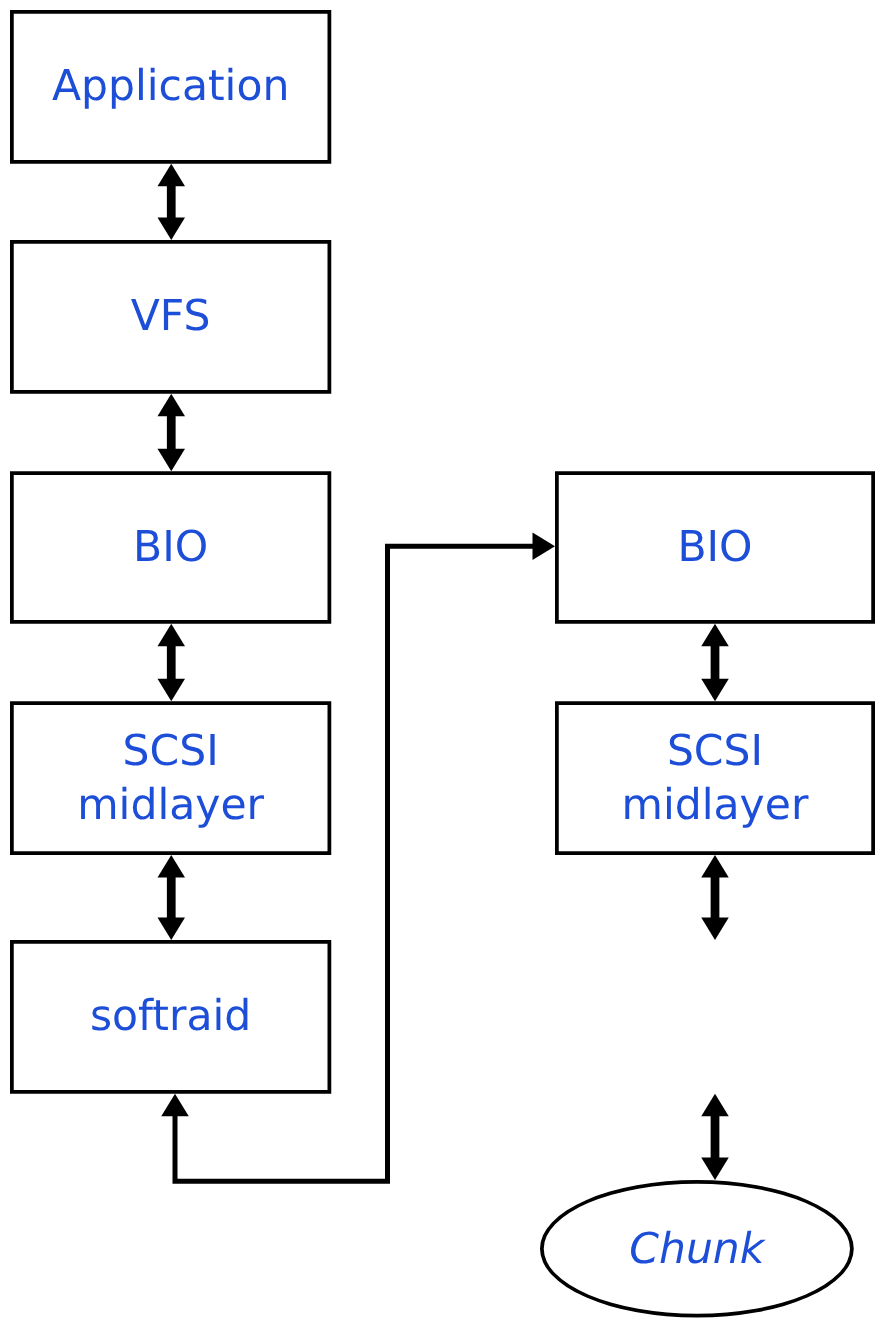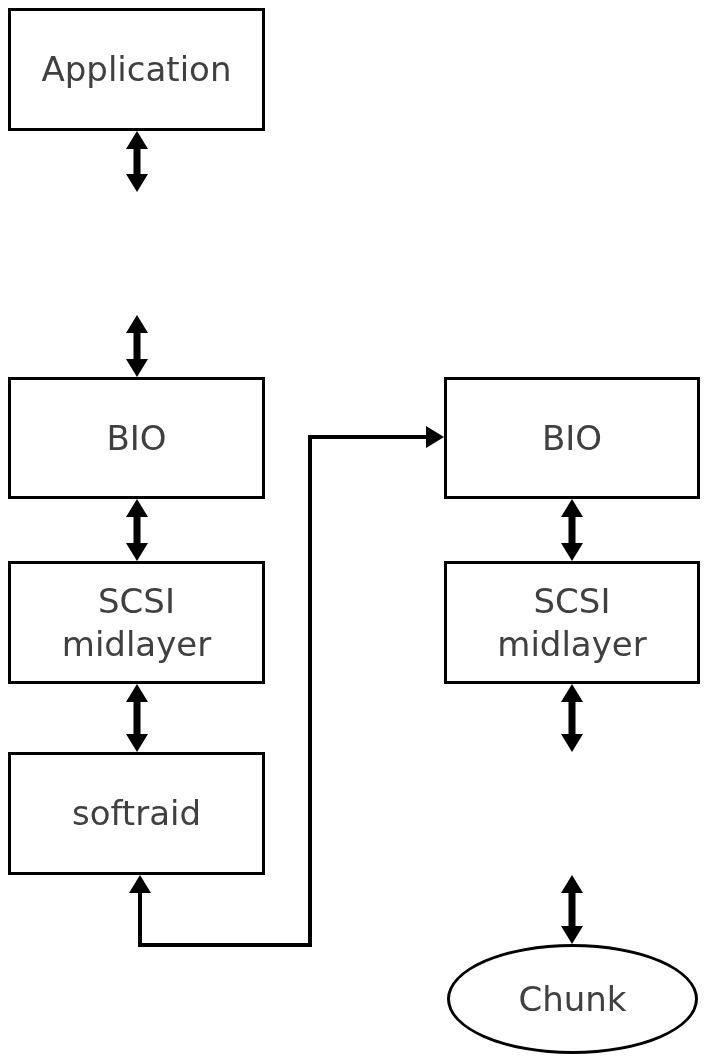--- a/index.html
+++ b/index.html
@@ -6,21 +6,21 @@
     margin: 0;
     padding: 0;
     background: #ffffff;
   }
   #canvas {
     position: relative;
     width: 710px;
     height: 1062px;
     background: #ffffff;
     font-family: "DejaVu Sans", sans-serif;
-    color: #404040;
+    color: #1d4ed8;
     overflow: hidden;
   }
   .node {
     position: absolute;
     box-sizing: border-box;
     background: #ffffff;
     border: 3px solid #000000;
     display: flex;
     align-items: center;
     justify-content: center;
@@ -35,21 +35,21 @@
   
   #node-application { left: 8px;   top: 8px;   width: 257px; height: 123px; }
   #node-vfs         { left: 8px;   top: 192px; width: 257px; height: 123px; }
   #node-bio-left    { left: 8px;   top: 377px; width: 257px; height: 122px; }
   #node-scsi-left   { left: 8px;   top: 561px; width: 257px; height: 123px; }
   #node-softraid    { left: 8px;   top: 752px; width: 257px; height: 123px; }
   
   #node-bio-right   { left: 444px; top: 377px; width: 256px; height: 122px; }
   #node-scsi-right  { left: 444px; top: 561px; width: 256px; height: 123px; }
   #node-storage     { left: 444px; top: 752px; width: 256px; height: 123px; }
-  #node-chunk       { left: 447px; top: 944px; width: 251px; height: 110px; }
+  #node-chunk       { left: 432px; top: 944px; width: 251px; height: 110px; font-style: italic; }
   #connector-layer {
     position: absolute;
     left: 0;
     top: 0;
     width: 710px;
     height: 1062px;
     pointer-events: none;
   }
   .shaft  { stroke: #000000; stroke-width: 7; }
   .route  { stroke: #000000; stroke-width: 4; fill: none; stroke-linejoin: miter; }
@@ -106,20 +106,21 @@
 
     <g>
       <line class="shaft" x1="572" y1="890" x2="572" y2="929"></line>
       <polygon class="head" points="572,875 561,893 583,893"></polygon>
       <polygon class="head" points="572,944 561,926 583,926"></polygon>
     </g>
   </svg>
 
   <div class="node" id="node-application">Application</div>
 
+  <div class="node" id="node-vfs">VFS</div>
 
   <div class="node" id="node-bio-left">BIO</div>
 
   <div class="node" id="node-scsi-left">SCSI
 midlayer</div>
 
   <div class="node" id="node-softraid">softraid</div>
 
   <div class="node" id="node-bio-right">BIO</div>
 

